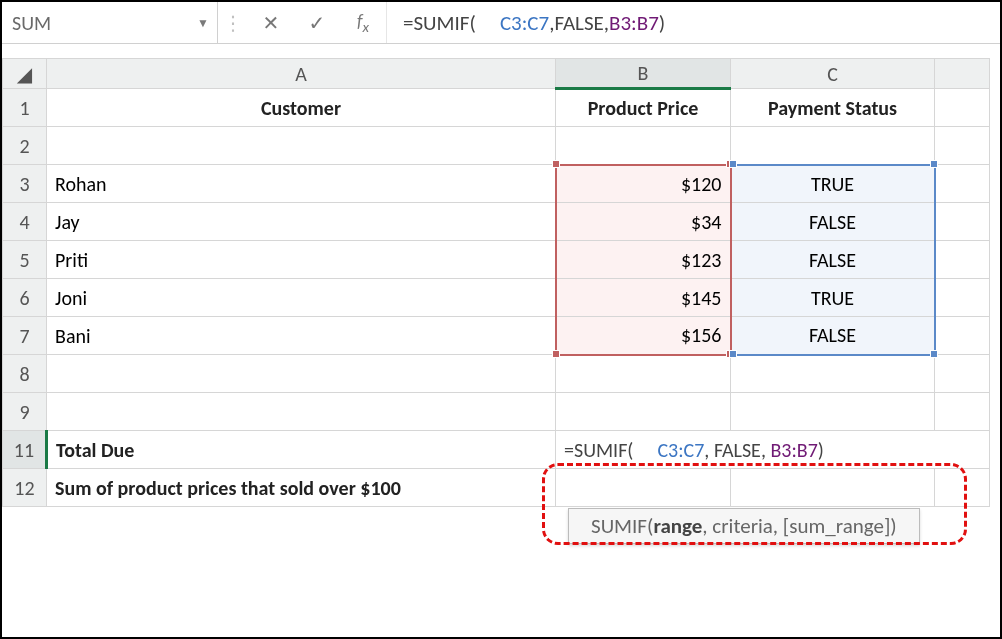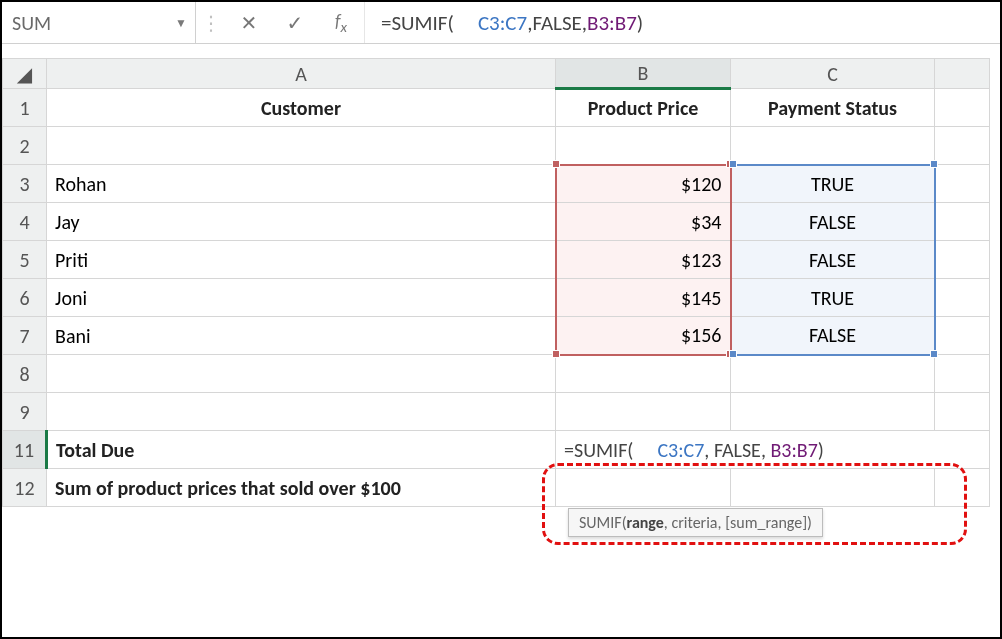--- a/index.html
+++ b/index.html
@@ -15,21 +15,21 @@
 
   
   .formula-bar {
     display: flex;
     align-items: stretch;
     height: 42px;
     border-bottom: 1px solid #d0d0d0;
     background: #fff;
   }
   .name-box {
-    width: 194px;
+    width: 216px;
     display: flex;
     align-items: center;
     padding: 0 10px;
     border-right: 1px solid #d0d0d0;
     position: relative;
     color: #6a6a6a;
     font-size: 20px;
   }
   .name-box-dropdown {
     position: absolute;
@@ -144,22 +144,22 @@
     border-radius: 16px;
     pointer-events: none;
   }
 
   
   .tooltip {
     position: absolute;
     background: #f6f6f6;
     border: 1px solid #bcbcbc;
     color: #666;
-    padding: 4px 10px;
-    font-size: 16px;
+    padding: 4px 22px;
+    font-size: 21px;
     box-shadow: 0 2px 3px rgba(0,0,0,.15);
   }
   .tooltip .tip-bold { font-weight: 700; color:#444; }
 
   
   .tok-blue  { color: #3c76c3; margin-left: 24px; }
   .tok-red   { color: #701a75; }
   .tok-plain { color: #444; }
 
 </style>

